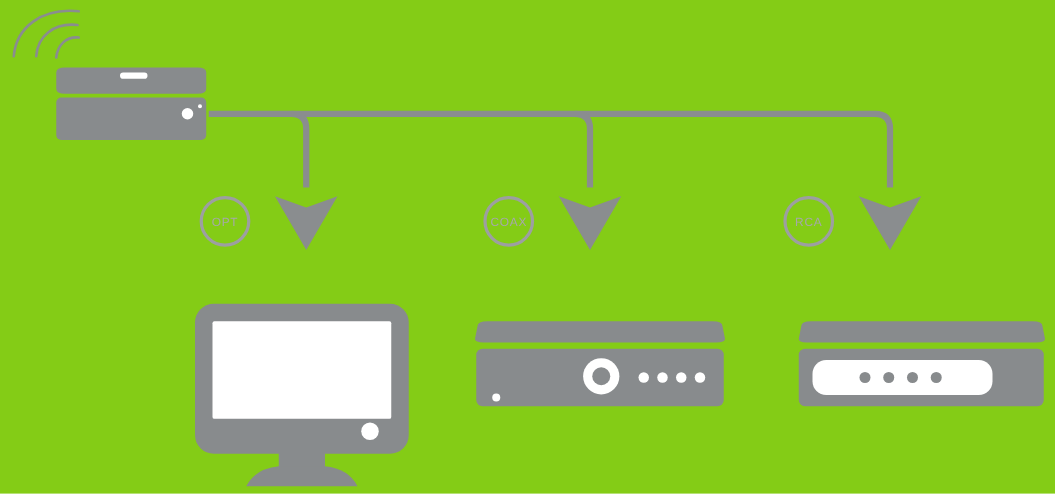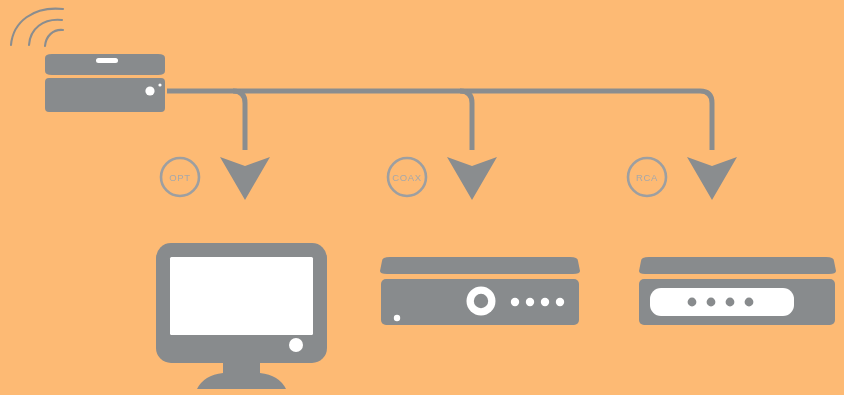--- a/index.html
+++ b/index.html
@@ -7,21 +7,21 @@
     padding: 0;
     background: #ffffff;
   }
   body {
     font-family: "Liberation Sans", sans-serif;
   }
   #diagram-root {
     position: relative;
     width: 844px;
     height: 395px;
-    background: #fdba74;
+    background: #84cc16;
     overflow: hidden;
   }
   #diagram-svg {
     position: absolute;
     left: 0;
     top: 0;
     width: 844px;
     height: 395px;
     display: block;
   }

